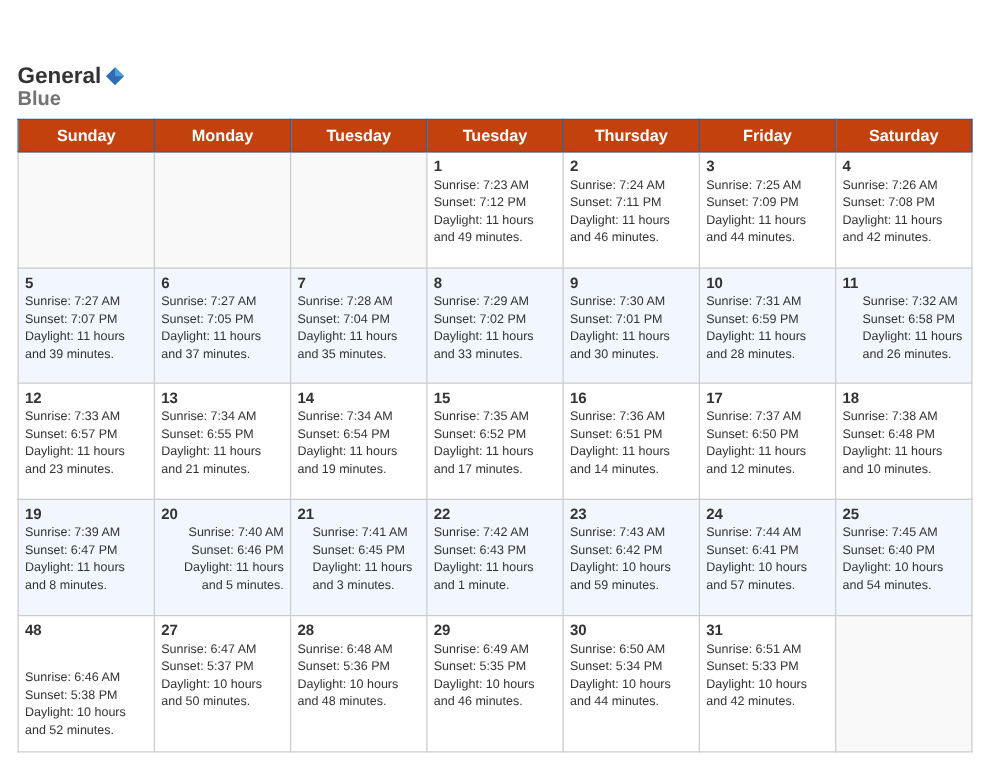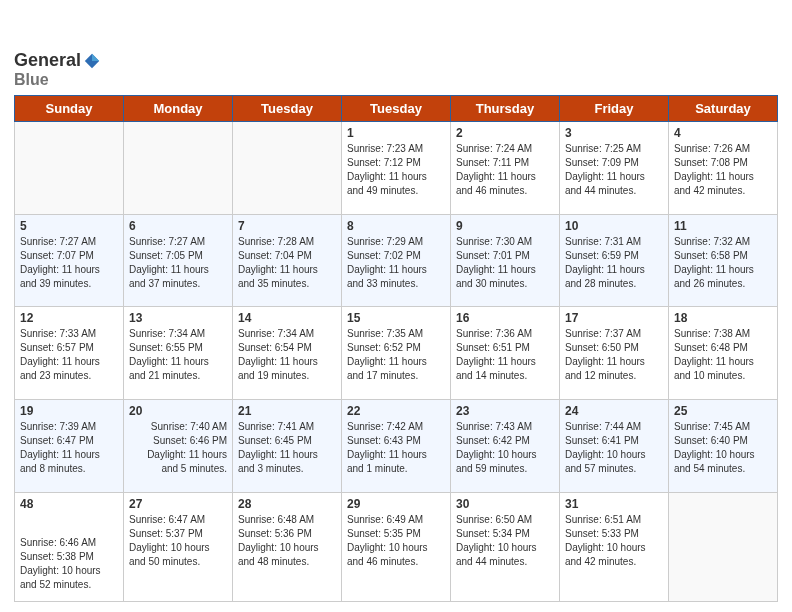--- a/index.html
+++ b/index.html
@@ -193,21 +193,21 @@
 Daylight: 11 hours and 30 minutes.</div>
           </td>
           <td>
             <div class="day-number">10</div>
             <div class="day-info" style="white-space: pre-line;">Sunrise: 7:31 AM
 Sunset: 6:59 PM
 Daylight: 11 hours and 28 minutes.</div>
           </td>
           <td>
             <div class="day-number">11</div>
-            <div class="day-info" style="white-space: pre-line;">Sunrise: 7:32 AM
+            <div class="day-info" style="white-space: pre-line; margin-left: 16px;">Sunrise: 7:32 AM
 Sunset: 6:58 PM
 Daylight: 11 hours and 26 minutes.</div>
           </td>
         </tr>
         <tr>
           <td>
             <div class="day-number">12</div>
             <div class="day-info" style="white-space: pre-line;">Sunrise: 7:33 AM
 Sunset: 6:57 PM
 Daylight: 11 hours and 23 minutes.</div>
@@ -257,21 +257,21 @@
 Daylight: 11 hours and 8 minutes.</div>
           </td>
           <td>
             <div class="day-number">20</div>
             <div class="day-info" style="white-space: pre-line; text-align: right;">Sunrise: 7:40 AM
 Sunset: 6:46 PM
 Daylight: 11 hours and 5 minutes.</div>
           </td>
           <td>
             <div class="day-number">21</div>
-            <div class="day-info" style="white-space: pre-line;">Sunrise: 7:41 AM
+            <div class="day-info" style="white-space: pre-line; margin-left: 12px;">Sunrise: 7:41 AM
 Sunset: 6:45 PM
 Daylight: 11 hours and 3 minutes.</div>
           </td>
           <td>
             <div class="day-number">22</div>
             <div class="day-info" style="white-space: pre-line;">Sunrise: 7:42 AM
 Sunset: 6:43 PM
 Daylight: 11 hours and 1 minute.</div>
           </td>
           <td>

